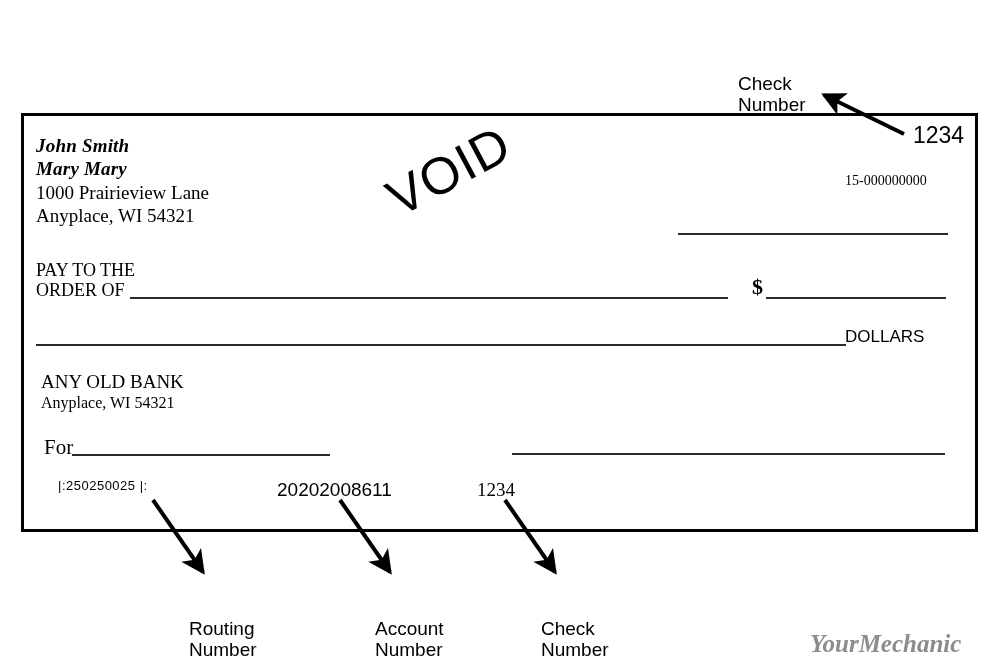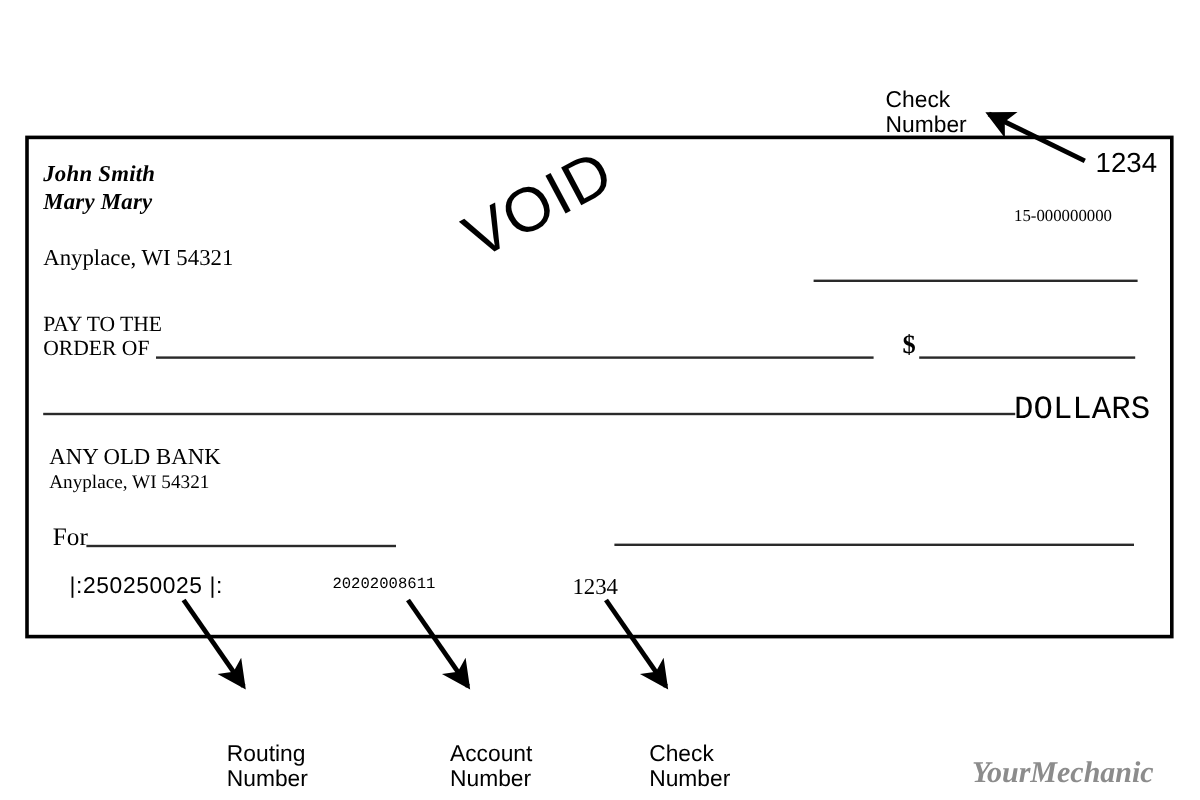--- a/index.html
+++ b/index.html
@@ -93,22 +93,22 @@
     left: 752px;
     top: 274px;
     font-family: "Liberation Serif", serif;
     font-weight: bold;
     font-size: 22px;
   }
 
   #dollars-word {
     left: 845px;
     top: 327px;
-    font-family: Liberation Mono, monospace;
-    font-size: 27px;
+    font-family: Liberation Sans, sans-serif;
+    font-size: 17px;
     white-space: nowrap;
   }
 
   #bank-name {
     left: 41px;
     top: 371px;
     font-family: "Liberation Serif", serif;
     font-size: 19px;
     white-space: nowrap;
   }
@@ -137,29 +137,29 @@
   #amount-rule    { left: 766px; top: 297px; width: 180px; }
   #written-rule   { left: 36px;  top: 344px; width: 810px; }
   #memo-rule      { left: 72px;  top: 454px; width: 258px; }
   #signature-rule { left: 512px; top: 453px; width: 433px; }
 
   
   #micr-routing {
     left: 58px;
     top: 478px;
     font-family: "Liberation Sans", sans-serif;
-    font-size: 19px;
+    font-size: 13px;
     letter-spacing: 0.5px;
     white-space: nowrap;
   }
   #micr-account {
     left: 277px;
     top: 479px;
-    font-family: Liberation Mono, monospace;
-    font-size: 13px;
+    font-family: Liberation Sans, sans-serif;
+    font-size: 19px;
     white-space: nowrap;
   }
   #micr-check {
     left: 477px;
     top: 479px;
     font-family: "Liberation Serif", serif;
     font-size: 19px;
     white-space: nowrap;
   }
 
@@ -195,20 +195,21 @@
 </style>
 </head>
 <body>
 
 <div id="page">
 
   <div class="abs" id="check-border"></div>
 
   <div class="abs" id="payer-name-1">John Smith</div>
   <div class="abs" id="payer-name-2">Mary Mary</div>
+  <div class="abs" id="payer-street">1000 Prairieview Lane</div>
   <div class="abs" id="payer-city">Anyplace, WI 54321</div>
 
   <div class="abs" id="void-stamp">VOID</div>
 
   <div class="abs" id="check-number-value">1234</div>
 
   <div class="abs" id="fractional-code">15-000000000</div>
 
   <div class="abs rule" id="date-rule"></div>
 

